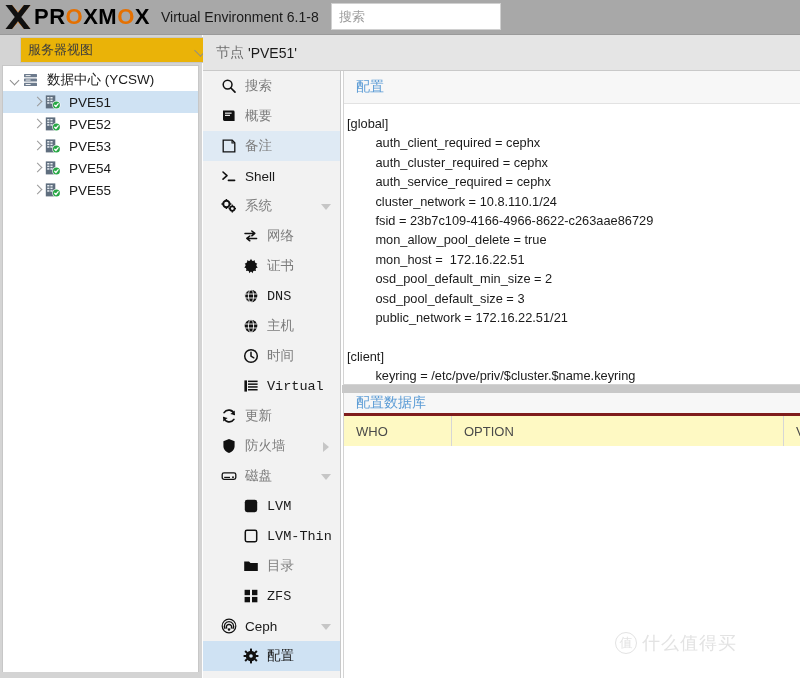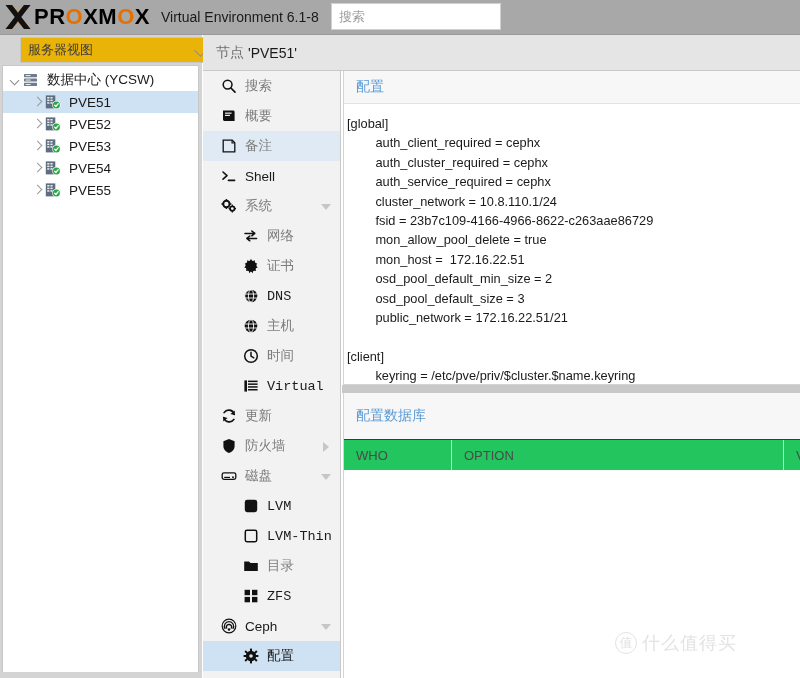--- a/index.html
+++ b/index.html
@@ -154,29 +154,29 @@
     font-family: "Liberation Sans", "DejaVu Sans", sans-serif;
     font-size: 12.8px; color: #1a1a1a; line-height: 19.4px;
     white-space: pre;
   }
   .gap { position: absolute; left: 0; top: 314px; width: 458px; height: 8px; background: #c8c8c8; }
   .panel-db {
     position: absolute; left: 1px; top: 322px; width: 457px; height: 285px;
     background: #ffffff; border-left: 1px solid #d4d4d4;
   }
   .db-title {
-    height: 47px; display: flex; align-items: center;
-    background: #f7f7f7; border-bottom: 1px solid #7f1d1d;
+    height: 23px; display: flex; align-items: center;
+    background: #f7f7f7; border-bottom: 3px solid #7f1d1d;
   }
   .db-title .pt { font-size: 14px; color: #5a9bd5; padding-left: 12px; }
   .db-head { display: flex; height: 30px; border-bottom: 1px solid #c9c9c9; }
   .db-head .th {
     font-size: 13px; color: #4a4a4a; display: flex; align-items: center;
     padding-left: 12px; border-right: 1px solid #d6d6d6; height: 30px;
-    background: #22c55e; overflow: hidden;
+    background: #fef9c3; overflow: hidden;
   }
 
   .watermark {
     position: absolute; left: 615px; top: 631px;
     display: flex; align-items: center; opacity: 1;
     pointer-events: none;
   }
   .wm-circle {
     width: 22px; height: 22px; border-radius: 50%;
     border: 1.6px solid #e3e3e3; color: #e3e3e3;

